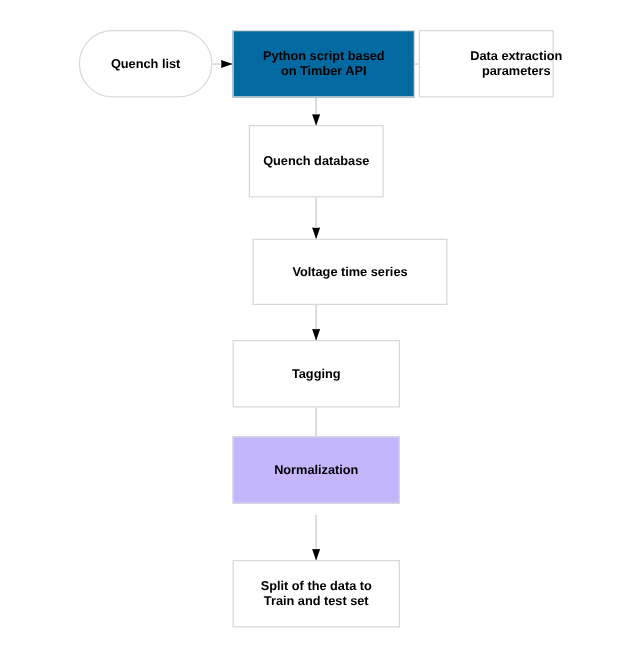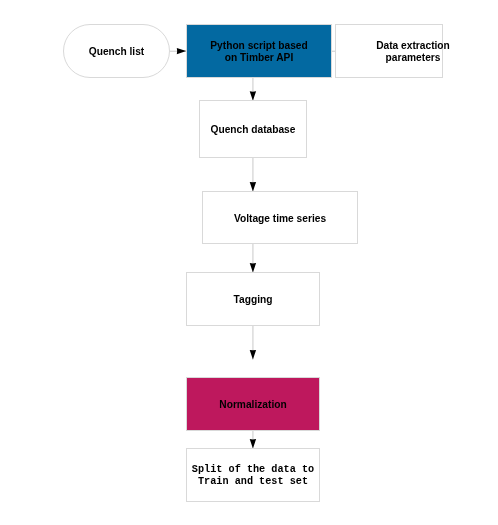--- a/index.html
+++ b/index.html
@@ -23,21 +23,21 @@
   .node .node-label{display:block;white-space:pre;transform:translateZ(0);}
 
   
   #node-quench-list      {left:63px;  top:24px;  width:107px; height:54px;border-radius:27px;}
   #node-python-script    {left:186px; top:24px;  width:134px; height:54px;}
   #node-data-extraction  {left:335px; top:24px;  width:108px; height:54px;}
   #node-logging-database {left:199px; top:100px; width:108px; height:58px;}
   #node-voltage-time     {left:186px; top:191px; width:134px; height:53px;}
   #node-tagging          {left:186px; top:272px; width:134px; height:54px;}
   #node-normalization    {left:186px; top:359px; width:134px; height:54px;}
-  #node-split-data       {left:186px; top:448px; width:134px; height:54px;font-family:Liberation Mono, monospace;}
+  #node-split-data       {left:186px; top:448px; width:134px; height:54px;}
 </style>
 </head>
 <body>
 
 <div id="canvas">
 
   <svg id="edge-layer" viewBox="0 0 498 525">
     <g id="edges">
         <g>
           <line x1="170" y1="51.3" x2="186.2" y2="51.3" stroke="#d9d9d9" stroke-width="1.4"></line>
@@ -89,21 +89,21 @@
   </div>
 
   <div class="node" id="node-voltage-time" style="left: 186px; top: 191px; width: 156px; height: 53px; border-color: rgb(217, 217, 217); background: rgb(255, 255, 255); color: rgb(0, 0, 0); margin-left: 16px;">
     <span class="node-label">Voltage time series</span>
   </div>
 
   <div class="node" id="node-tagging" style="left: 186px; top: 272px; width: 134px; height: 54px; border-color: rgb(217, 217, 217); background: rgb(255, 255, 255); color: rgb(0, 0, 0); justify-content: center;">
     <span class="node-label">Tagging</span>
   </div>
 
-  <div class="node" id="node-normalization" style="left: 186px; top: 377px; width: 134px; height: 54px; border-color: rgb(217, 217, 217); background: #be185d; color: rgb(0, 0, 0);">
+  <div class="node" id="node-normalization" style="left: 186px; top: 349px; width: 134px; height: 54px; border-color: rgb(217, 217, 217); background: #c4b5fd; color: rgb(0, 0, 0);">
     <span class="node-label">Normalization</span>
   </div>
 
   <div class="node" id="node-split-data" style="left: 186px; top: 448px; width: 134px; height: 54px; border-color: rgb(217, 217, 217); background: rgb(255, 255, 255); color: rgb(0, 0, 0);">
     <span class="node-label">Split of the data to
 Train and test set</span>
   </div>
 
 </div>
 

